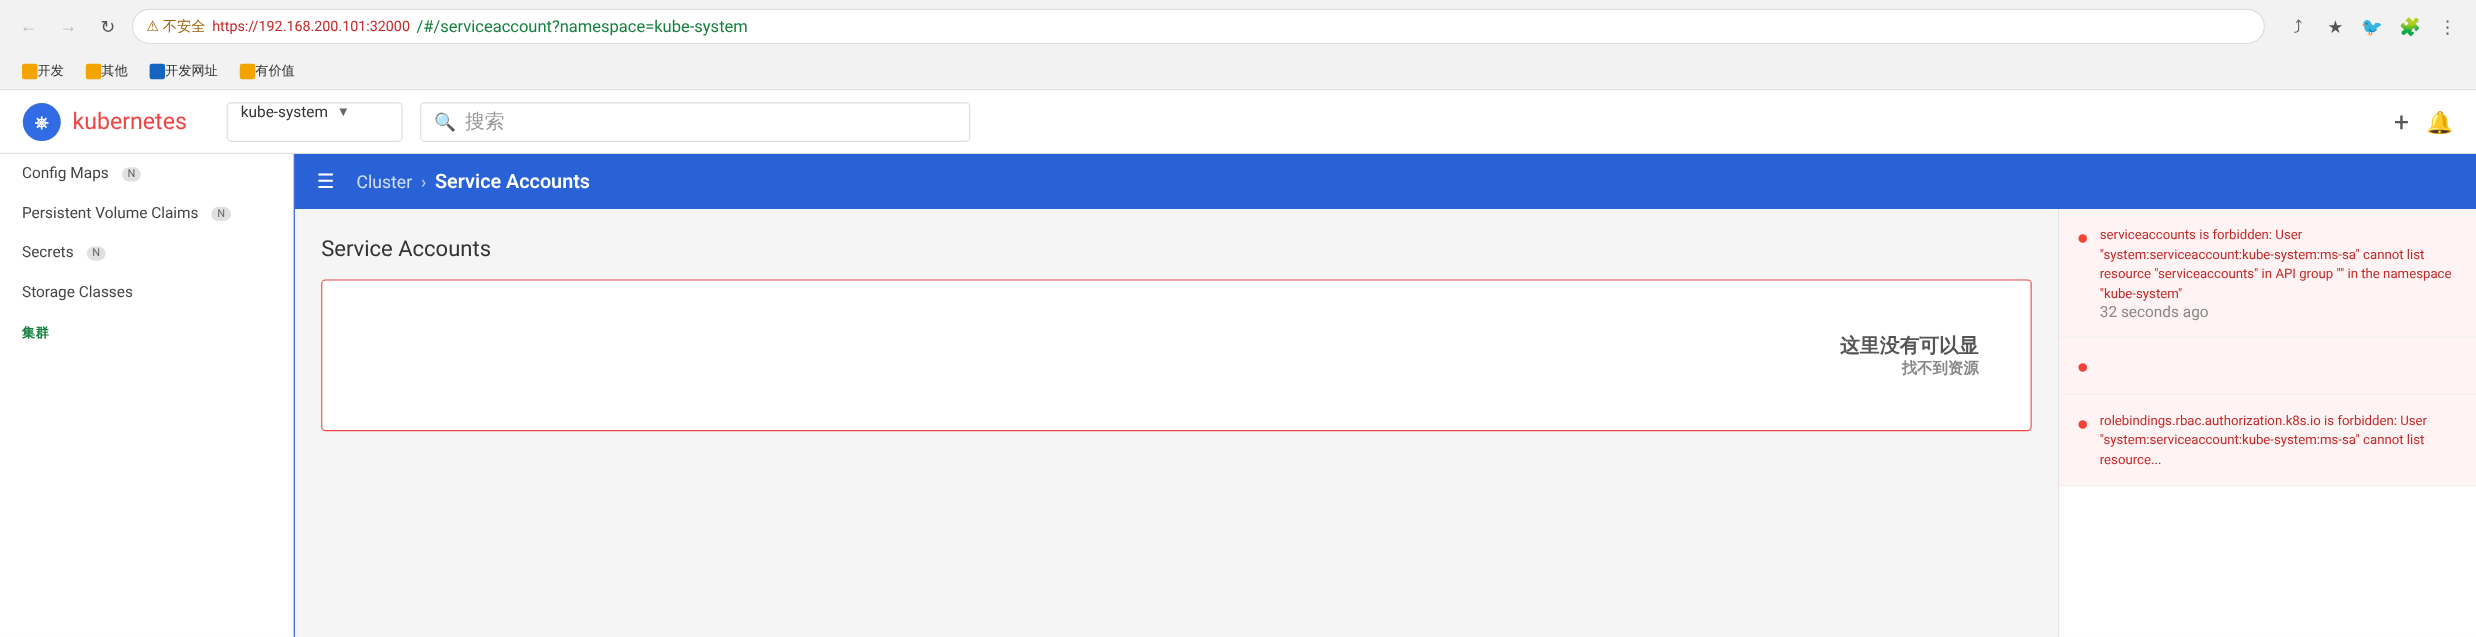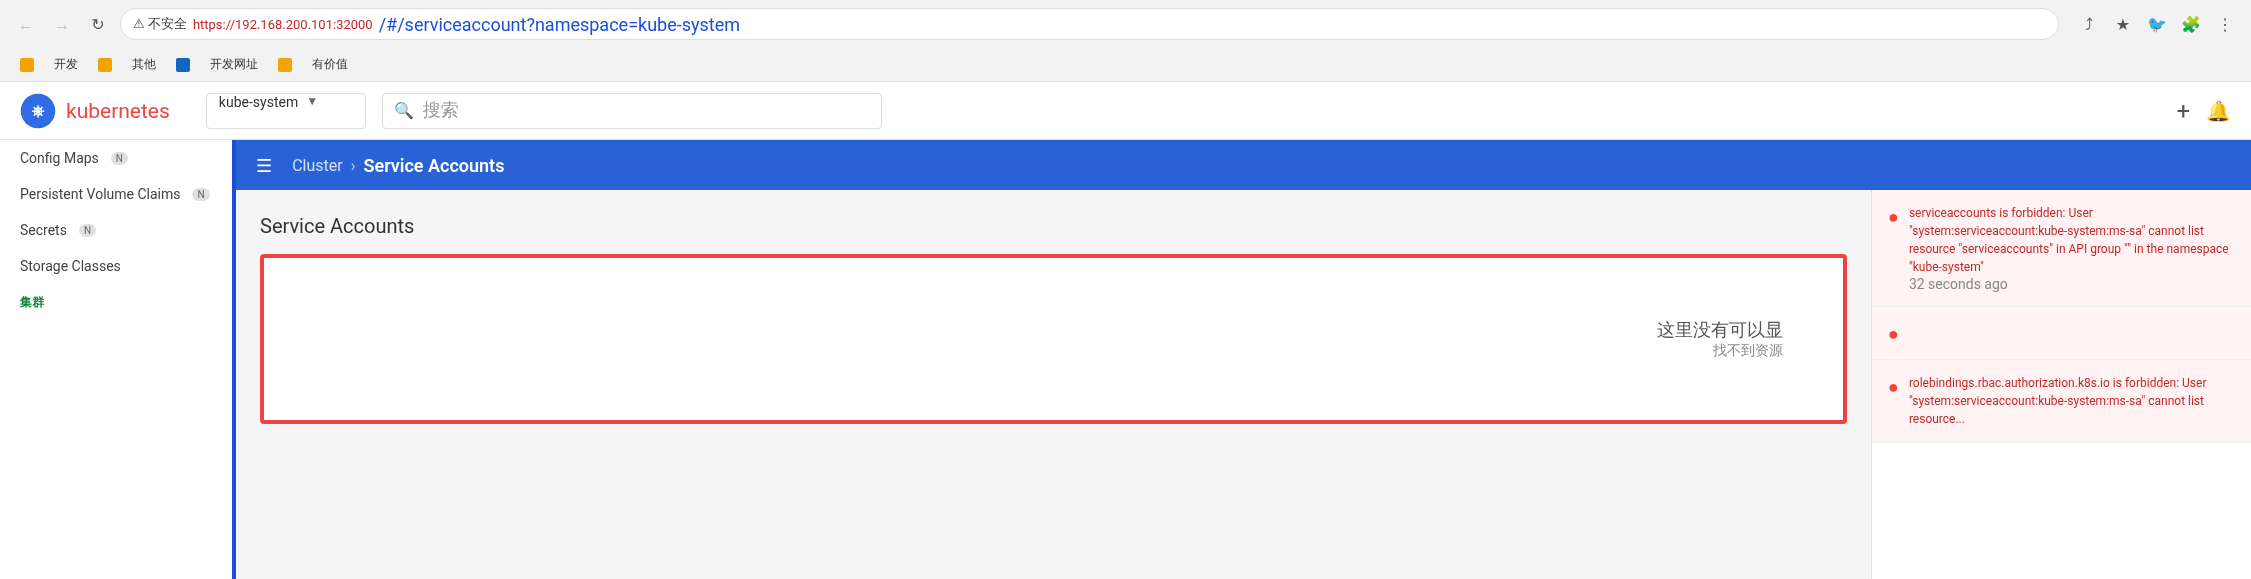--- a/index.html
+++ b/index.html
@@ -1,28 +1,28 @@
 <!DOCTYPE html>
 <html><head>
   <meta charset="utf-8">
   <style>
     * { margin: 0; padding: 0; box-sizing: border-box; }
     body { font-family: 'Roboto', Arial, sans-serif; font-size: 13px; background: #f5f5f5; overflow: hidden; width: 2251px; height: 579px; }
     .browser-toolbar { display: flex; align-items: center; height: 48px; padding: 0 12px; gap: 8px; background: #f2f2f2; }
     .nav-btn { width: 28px; height: 28px; display: flex; align-items: center; justify-content: center; cursor: pointer; border-radius: 50%; color: #555; font-size: 16px; }
     .nav-btn.disabled { color: #bbb; cursor: default; }
     .address-bar { flex: 1; height: 32px; border-radius: 16px; background: #fff; border: 1px solid #ddd; display: flex; align-items: center; padding: 0 12px; gap: 6px; }
-    .address-bar .warning-icon { color: #404040; font-size: 13px; }
+    .address-bar .warning-icon { color: #a16207; font-size: 13px; }
     .address-bar .url { color: #c62828; font-size: 13px; }
-    .address-bar .url-black { color: #1d4ed8; font-size: 18px; }
+    .address-bar .url-black { color: #15803d; font-size: 15px; }
     .browser-actions { display: flex; align-items: center; gap: 6px; margin-left: 8px; }
     .browser-action-btn { width: 28px; height: 28px; display: flex; align-items: center; justify-content: center; cursor: pointer; border-radius: 4px; color: #555; font-size: 16px; }
 
     .bookmarks-bar { height: 34px; display: flex; align-items: center; padding: 0 12px; gap: 4px; background: #f2f2f2; border-bottom: 1px solid #ddd; }
-    .bookmark-item { display: flex; align-items: center; gap: 20px; padding: 4px 8px; border-radius: 4px; cursor: pointer; font-size: 12px; color: #333; }
+    .bookmark-item { display: flex; align-items: center; gap: 0; padding: 4px 8px; border-radius: 4px; cursor: pointer; font-size: 12px; color: #333; }
     .bookmark-icon { width: 14px; height: 14px; background: #f4a400; border-radius: 2px; display: inline-block; }
     .bookmark-icon.blue { background: #1565c0; }
 
     
     .app-container { display: flex; flex-direction: column; height: calc(579px - 82px); }
 
     
     .top-nav { height: 58px; background: #fff; display: flex; align-items: center; padding: 0 20px; border-bottom: 1px solid #e0e0e0; gap: 16px; position: relative; z-index: 10; }
     .k8s-logo { display: flex; align-items: center; gap: 10px; margin-right: 20px; }
     .k8s-logo-icon { width: 36px; height: 36px; }
@@ -32,21 +32,21 @@
     .namespace-select .chevron { color: #666; font-size: 12px; }
     .search-bar { display: flex; align-items: center; height: 36px; border: 1px solid #ddd; border-radius: 4px; padding: 0 12px; background: #fff; gap: 8px; flex: 1; max-width: 500px; }
     .search-bar .search-icon { color: #666; font-size: 16px; }
     .search-bar input { border: none; outline: none; font-size: 18px; color: #333; background: transparent; flex: 1; }
     .search-bar input::placeholder { color: #999; }
     .top-nav-right { margin-left: auto; display: flex; align-items: center; gap: 16px; }
     .plus-btn { font-size: 24px; color: #555; cursor: pointer; }
     .bell-btn { font-size: 20px; color: #555; cursor: pointer; }
 
     
-    .sidebar { width: 236px; background: #fff; border-right: 4px solid #1d4ed8; overflow-y: auto; flex-shrink: 0; }
+    .sidebar { width: 268px; background: #fff; border-right: 1px solid #1d4ed8; overflow-y: auto; flex-shrink: 0; }
     .sidebar-item { padding: 10px 20px; cursor: pointer; font-size: 14px; color: #444; display: flex; align-items: center; gap: 8px; }
     .sidebar-badge { background: #e0e0e0; color: #666; font-size: 10px; padding: 1px 5px; border-radius: 10px; margin-left: 4px; }
     .sidebar-section { padding: 10px 20px 4px; font-size: 12px; color: #15803d; font-weight: 600; text-transform: uppercase; letter-spacing: 0.5px; }
 
     
     .page-header { height: 50px; background: #2962d6; display: flex; align-items: center; padding: 0 20px; gap: 12px; }
     .hamburger { color: #fff; font-size: 18px; cursor: pointer; margin-right: 8px; }
     .breadcrumb { display: flex; align-items: center; gap: 8px; }
     .breadcrumb-item { color: rgba(255,255,255,0.8); font-size: 16px; cursor: pointer; }
     .breadcrumb-sep { color: rgba(255,255,255,0.7); font-size: 16px; }
@@ -165,21 +165,21 @@
           <span class="breadcrumb-sep">›</span>
           <span class="breadcrumb-current">Service Accounts</span>
         </div>
       </div>
 
       <div style="display:flex;flex:1;overflow:hidden;">
 
         <div class="main-content">
           <div class="page-content">
             <div class="page-title">Service Accounts</div>
-            <div style="background:#fff;border:4px solid #ef4444;border-radius:4px;padding:40px;min-height:120px;">
+            <div style="background:#fff;border:1px solid #ef4444;border-radius:4px;padding:27px;min-height:120px;font-weight:bold;">
               <div class="empty-state">
                 <div style="font-size:18px;color:#555;">这里没有可以显</div>
                 <div style="font-size:14px;color:#888;">找不到资源</div>
               </div>
             </div>
           </div>
         </div>
 
         <div class="notification-panel">
           <div class="notif-item">

